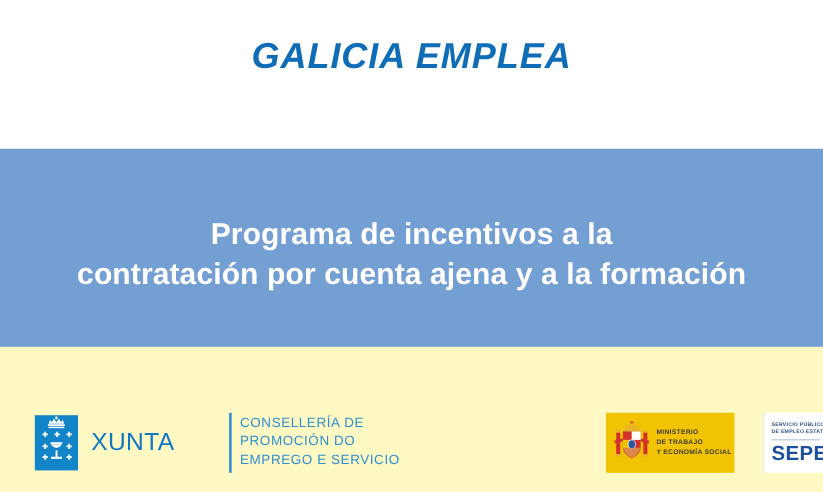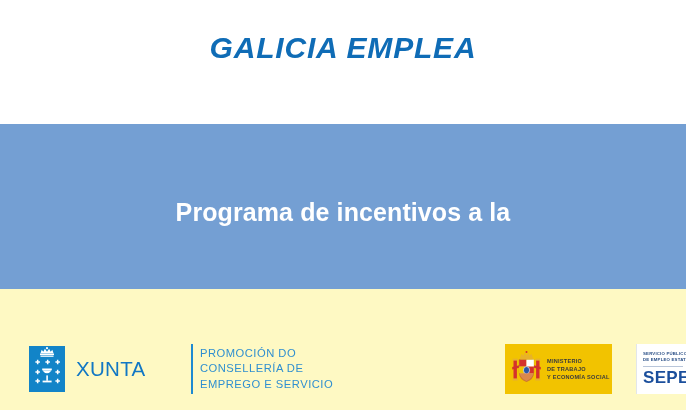--- a/index.html
+++ b/index.html
@@ -191,20 +191,21 @@
 </head>
 <body>
 
 <div class="header">
   <div class="header-title">GALICIA EMPLEA</div>
 </div>
 
 <div class="banner">
   <div class="banner-inner">
     <div class="banner-line">Programa de incentivos a la</div>
+    <div class="banner-line">contratación por cuenta ajena y a la formación</div>
   </div>
 </div>
 
 <div class="footer">
 
   <div class="xunta-lockup">
     <div class="xunta-emblem">
       <svg width="36" height="46" viewBox="0 0 36 46" aria-hidden="true">
 
         <path d="M11 7.5 h14 v1.6 h-14 z" fill="#ffffff"></path>
@@ -229,22 +230,22 @@
       </svg>
     </div>
     <div class="xunta-words">
       <div>XUNTA</div>
     </div>
   </div>
 
   <div class="vdivider"></div>
 
   <div class="conselleria">
+    <div>CONSELLERÍA DE</div>
     <div>PROMOCIÓN DO</div>
-    <div>CONSELLERÍA DE</div>
     <div>EMPREGO E SERVICIO</div>
   </div>
 
   <div class="ministerio">
     <div class="escudo">
       <svg width="31" height="38" viewBox="0 0 31 38" aria-hidden="true">
 
         <rect x="2.5" y="10" width="3.4" height="19" fill="#d4322c"></rect>
         <rect x="25.1" y="10" width="3.4" height="19" fill="#d4322c"></rect>
         <rect x="1.6" y="8.6" width="5.2" height="2" fill="#e8b22a"></rect>

